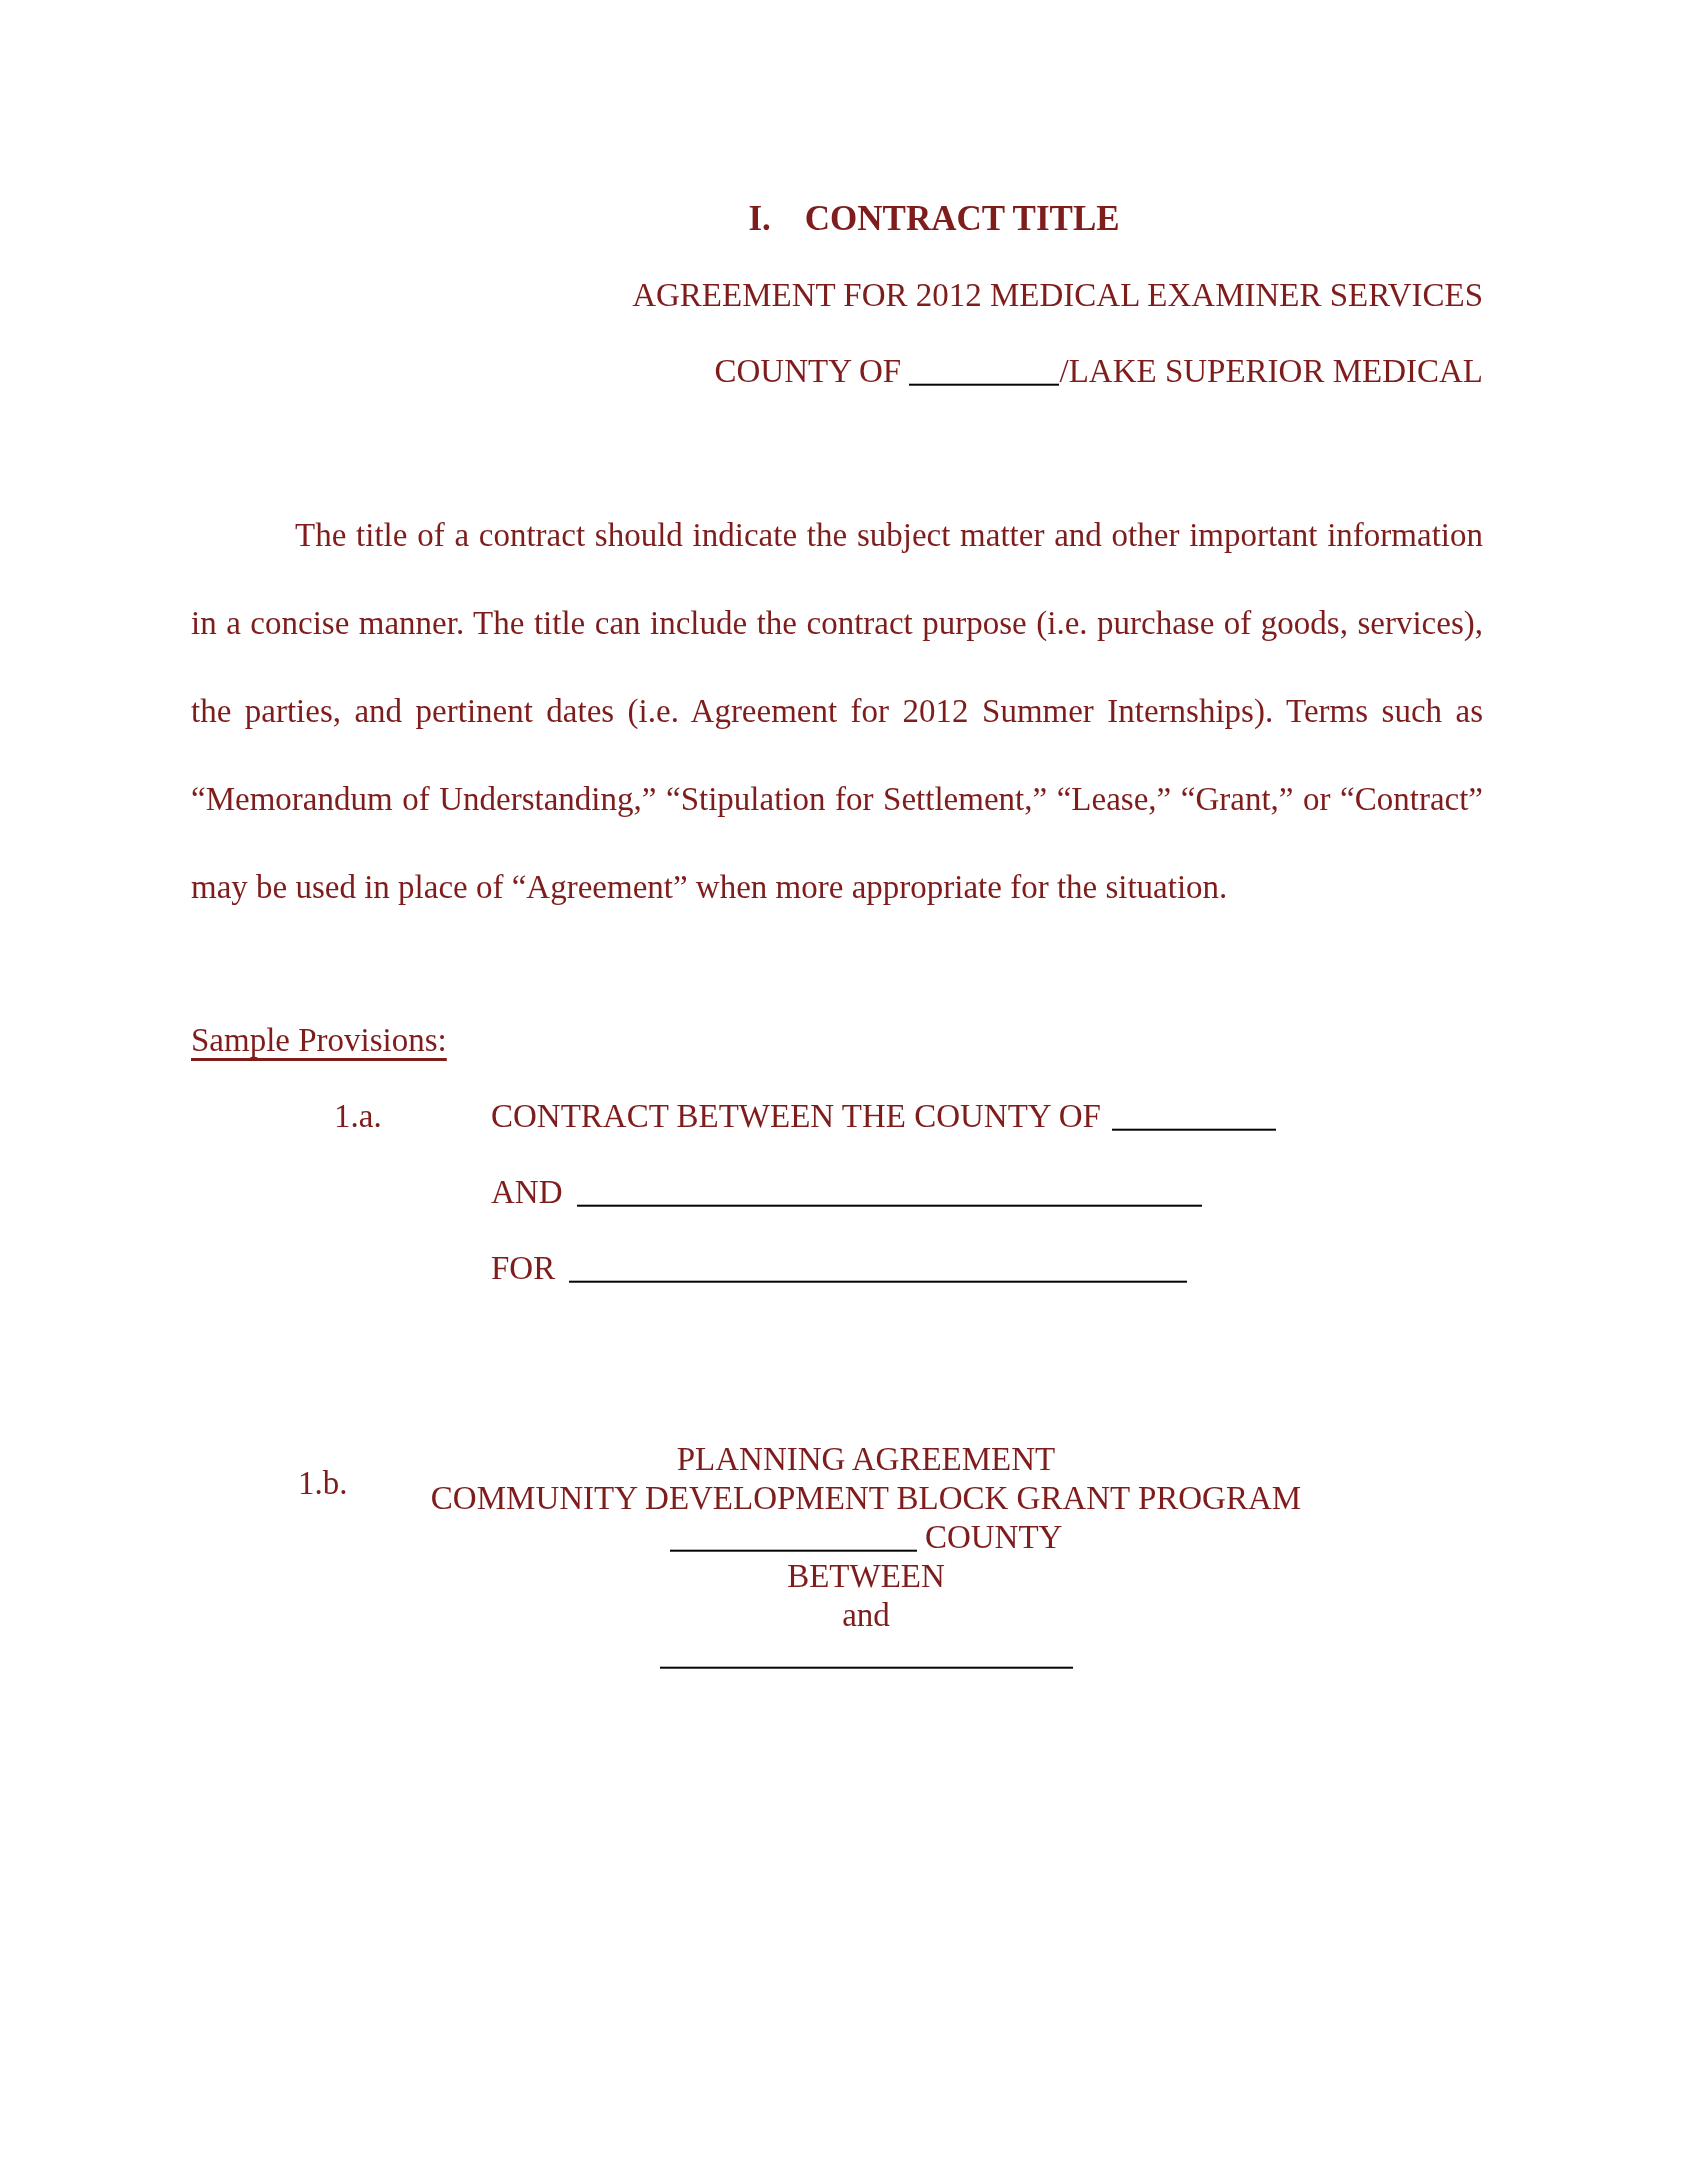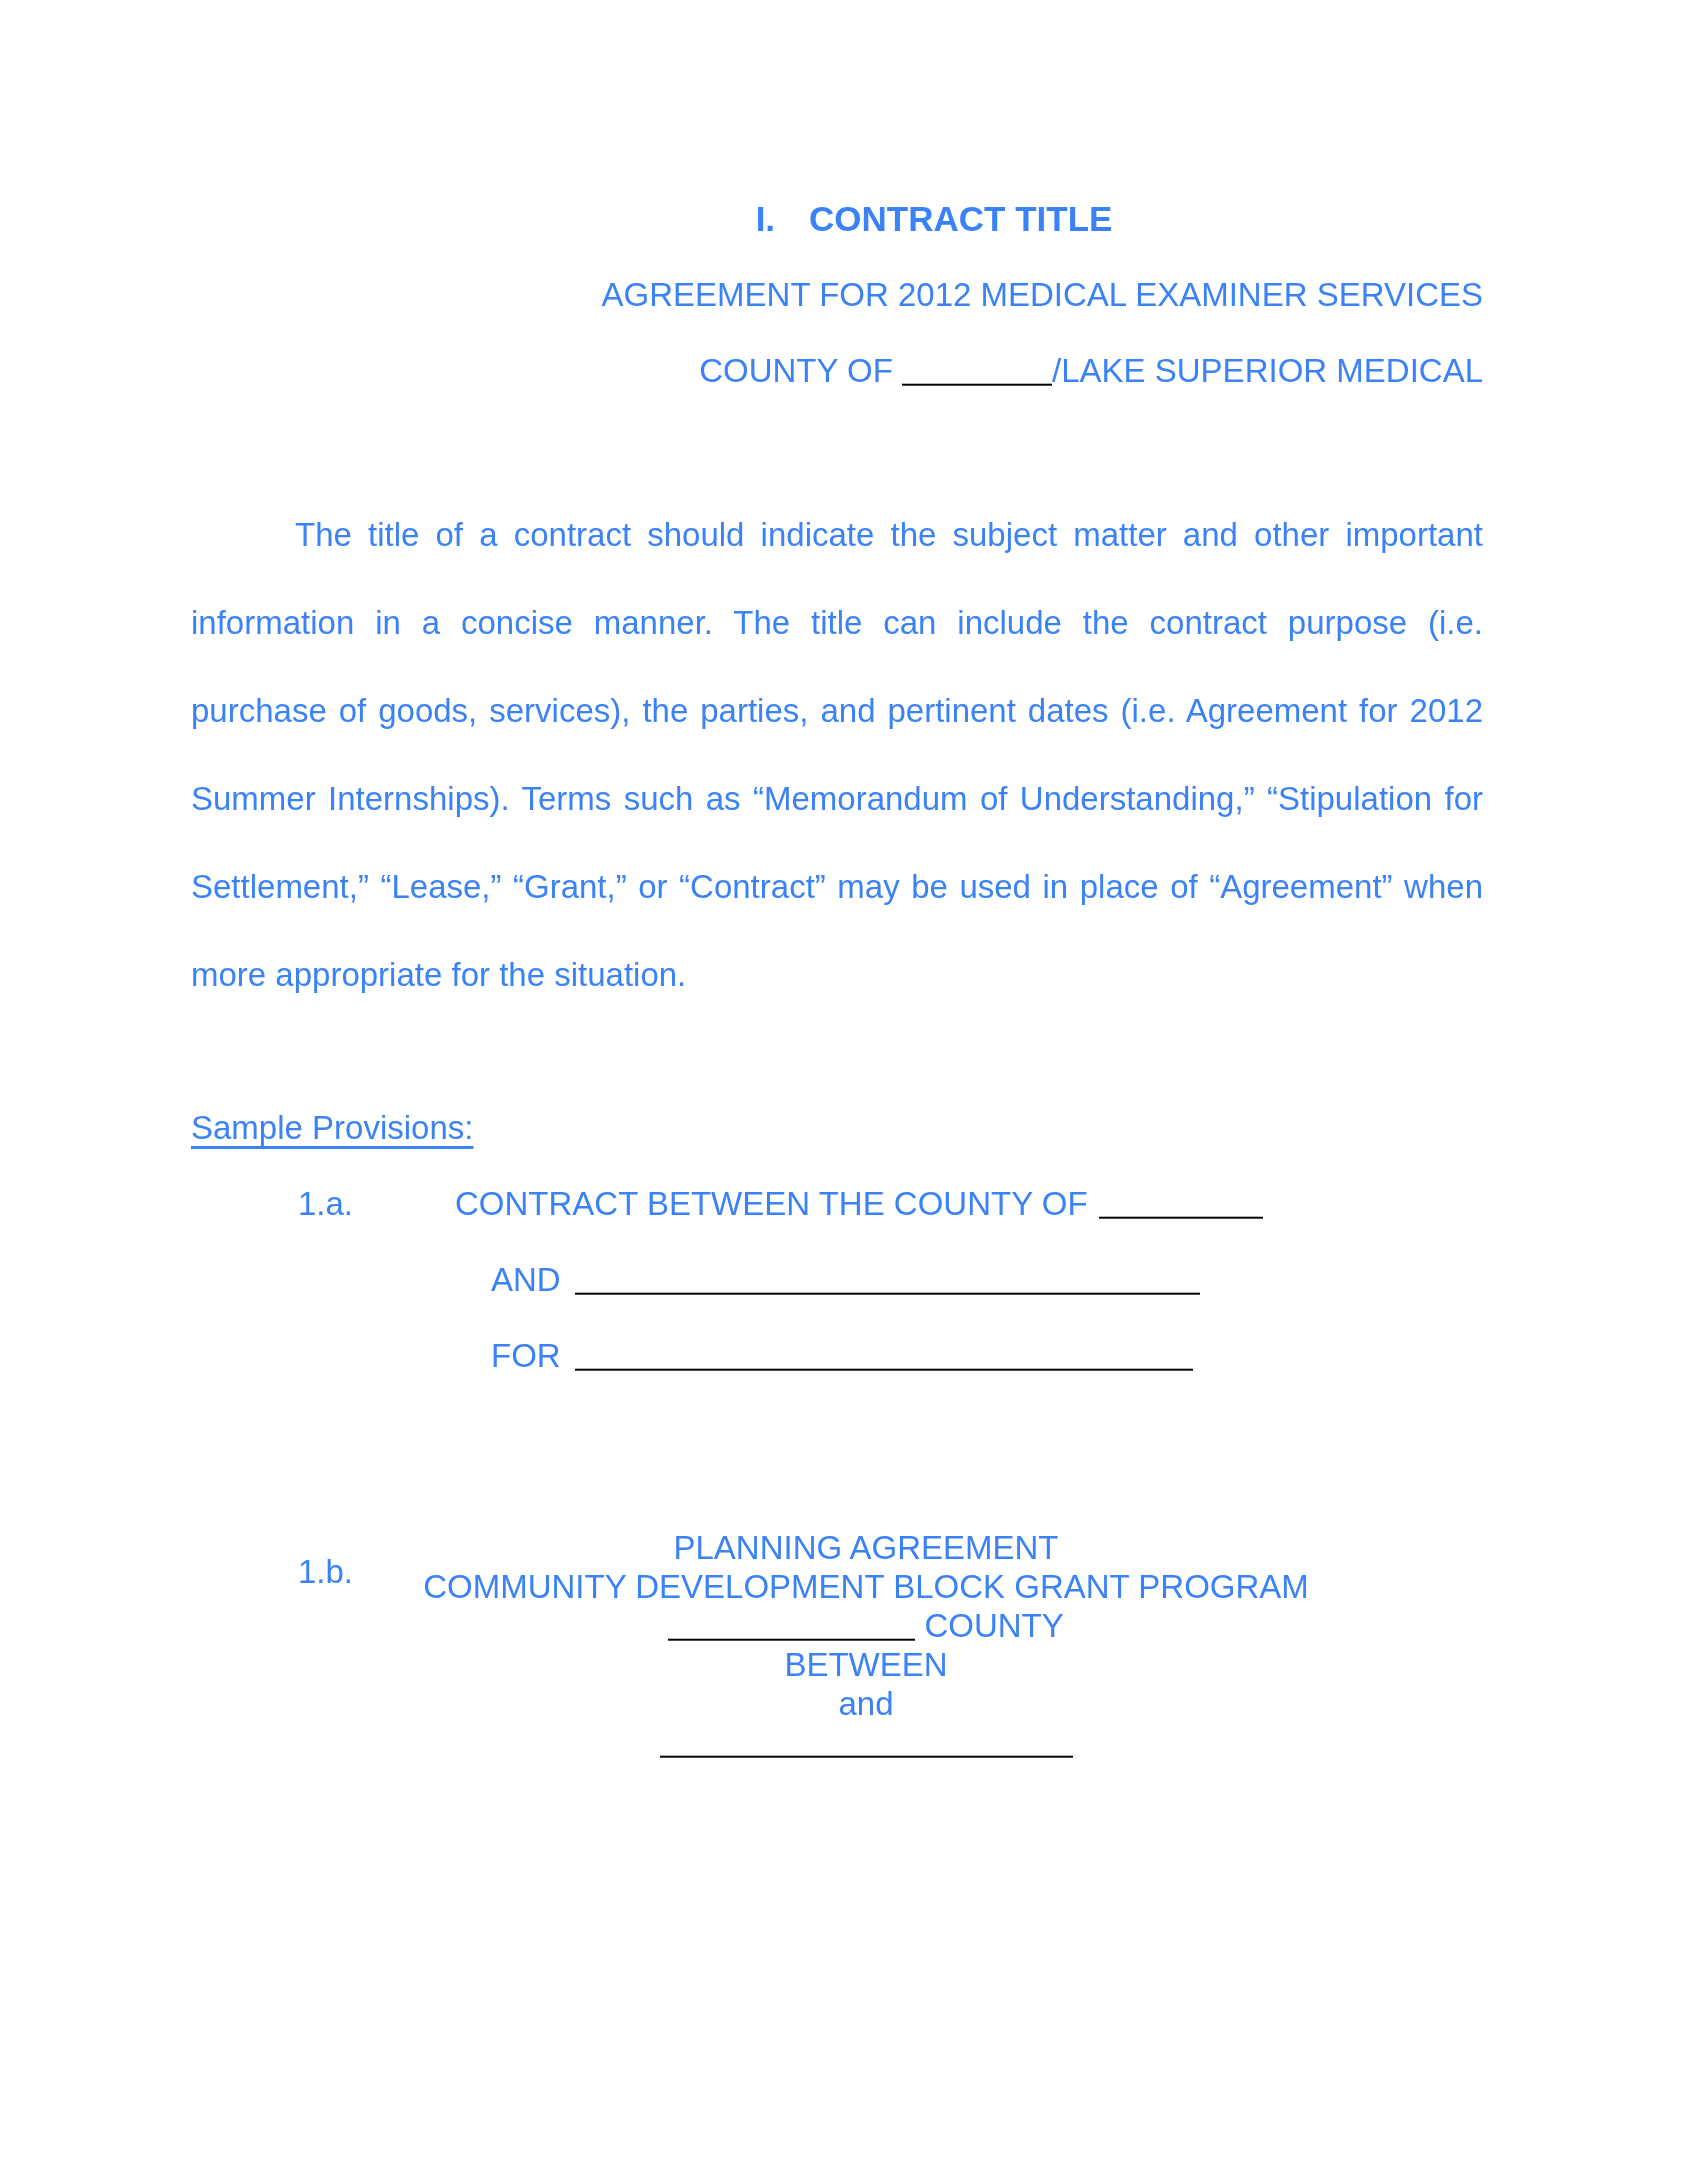--- a/index.html
+++ b/index.html
@@ -1,22 +1,22 @@
 <!DOCTYPE html>
 <html style="font-size:14.8px"><head>
 <meta charset="utf-8">
 <style>
   html, body { margin: 0; padding: 0; background: #ffffff; }
   .page {
     position: relative;
     width: 1686px;
     height: 2183px;
     background: #ffffff;
-    color: #3b82f6;
-    font-family: Liberation Sans, sans-serif;
+    color: #7f1d1d;
+    font-family: Liberation Serif, serif;
     font-size: 33px;
     overflow: hidden;
   }
   .content { padding: 181px 203px 0 191px; }
 
   .line { line-height: 76px; white-space: nowrap; }
 
   .heading {
     font-weight: bold;
     font-size: 35px;
@@ -55,21 +55,21 @@
     margin-top: 71px;
     line-height: 76px;
   }
   .sample-heading span {
     text-decoration: underline;
     text-decoration-thickness: 2.8px;
     text-underline-offset: 6.5px;
   }
 
   .row-1a { line-height: 76px; padding-left: 107px; white-space: nowrap; }
-  .num-a { display: inline-block; width: 157px; }
+  .num-a { display: inline-block; width: 157px; margin-left: 36px; }
   .row-and, .row-for { line-height: 76px; padding-left: 300px; white-space: nowrap; }
   .row-cp { margin-top: 77px; line-height: 76px; padding-left: 333px; white-space: nowrap; }
 
   .row-1b {
     margin-top: 134px;
     padding-left: 107px;
     display: flex;
     line-height: 39px;
   }
   .num-b { width: 120px; flex: none; margin-top: 24px; }

